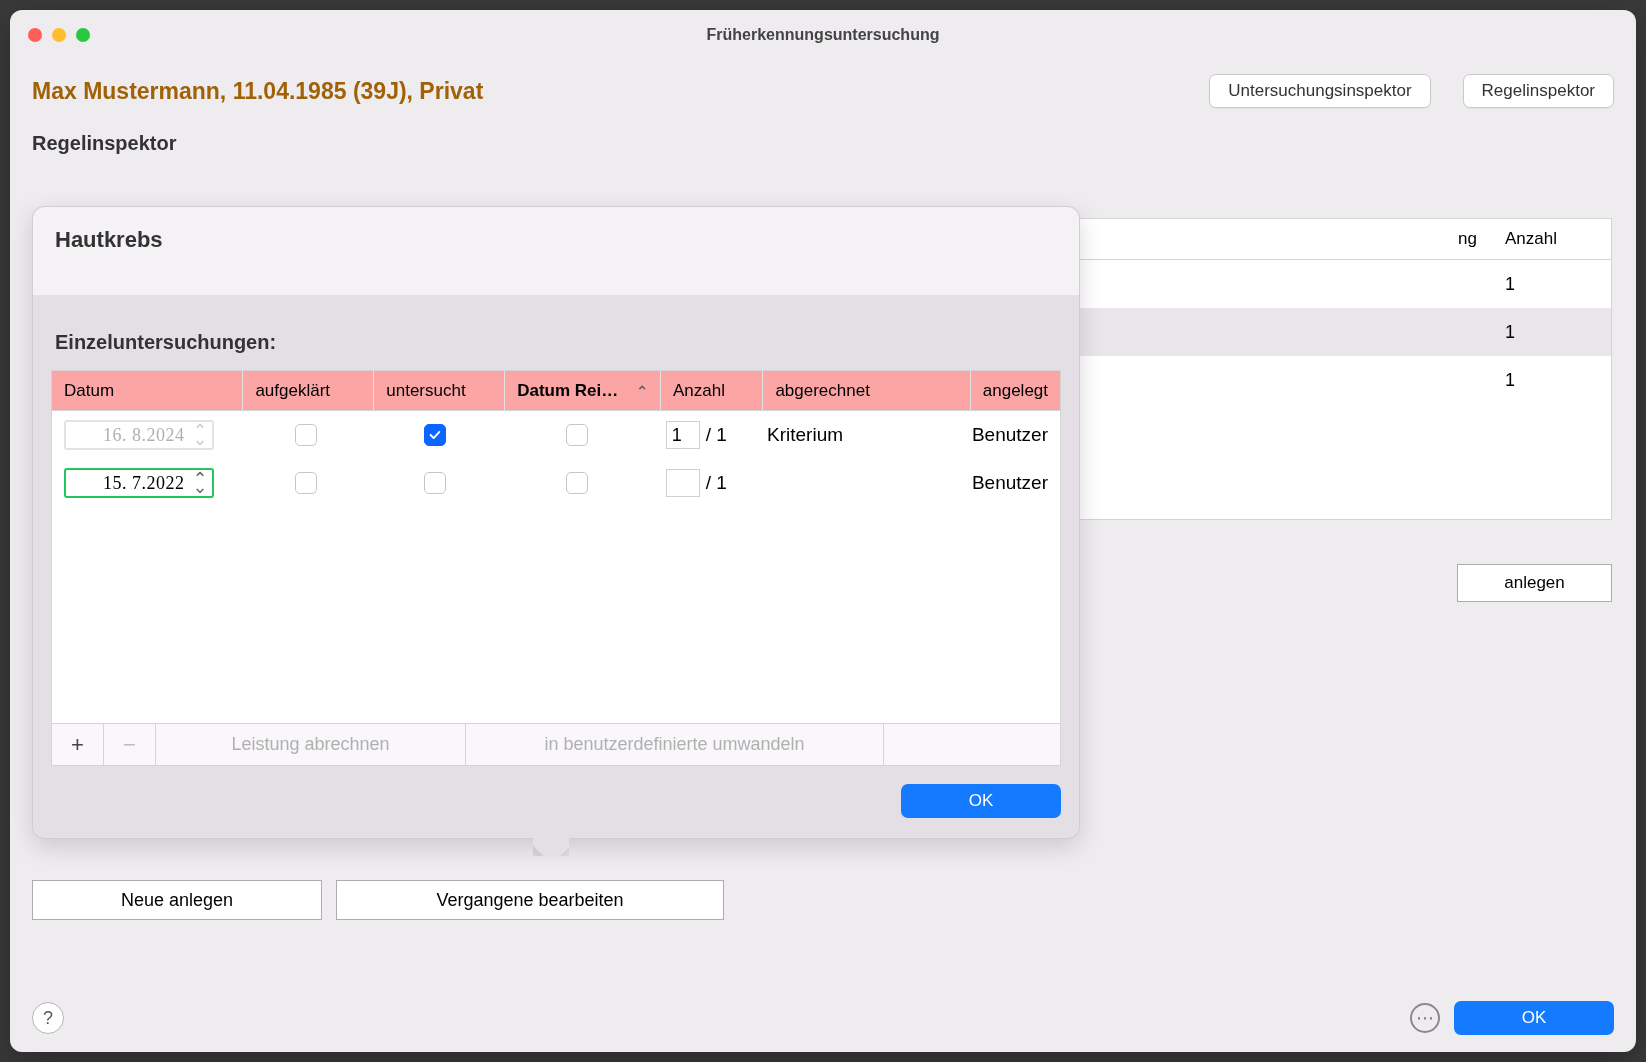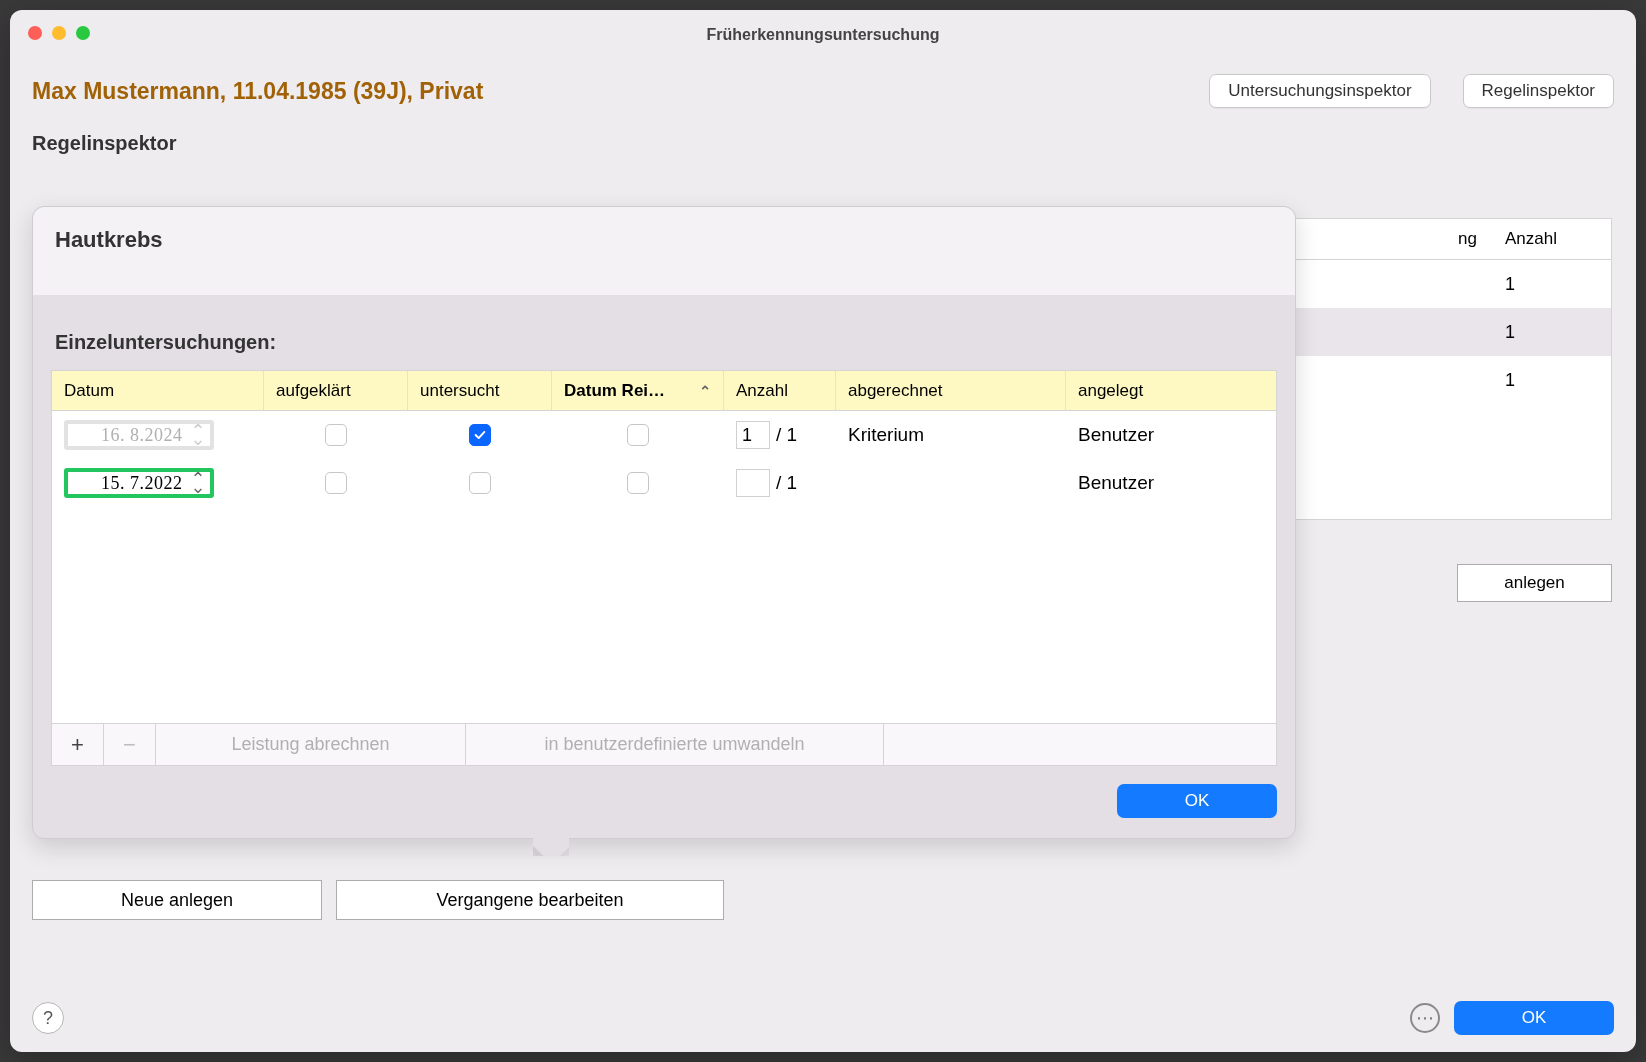--- a/index.html
+++ b/index.html
@@ -15,21 +15,21 @@
     border-radius: 12px;
     overflow: hidden;
     position: relative;
     box-shadow: 0 10px 40px rgba(0,0,0,.3);
   }
 
   
   .titlebar {
     height: 50px;
     display: flex;
-    align-items: flex-start;
+    align-items: center;
     padding: 16px 18px;
     position: relative;
   }
   .traffic-lights {
     display: flex;
     gap: 10px;
   }
   .tl { width: 14px; height: 14px; border-radius: 50%; }
   .tl.close { background: #ff5f57; }
   .tl.min { background: #febc2e; }
@@ -119,21 +119,21 @@
     background: #fff;
     border: 1px solid #acacac;
     font-size: 17px;
   }
 
   
   .popover {
     position: absolute;
     top: 196px;
     left: 22px;
-    width: 1264px;
+    width: 1048px;
     background: #e3dfe5;
     border: 1px solid #d0ccd2;
     border-radius: 12px;
     box-shadow: 0 8px 24px rgba(0,0,0,.15);
     padding-bottom: 20px;
   }
   .popover-arrow {
     position: absolute;
     bottom: -18px;
     left: 500px;
@@ -172,21 +172,21 @@
     margin: 0 18px;
     border: 1px solid #d4d4d4;
     background: #fff;
   }
   .exam-head {
     display: flex;
     height: 40px;
     align-items: center;
     font-size: 17px;
     border-bottom: 1px solid #d4d4d4;
-    background: #fef9c3;
+    background: #fca5a5;
   }
   .exam-head > div {
     border-right: 1px solid #e2e2e2;
     height: 100%;
     display: flex;
     align-items: center;
     padding: 0 12px;
   }
   .exam-head > div:last-child { border-right: none; }
   .c-datum { width: 212px; }
@@ -219,21 +219,21 @@
     height: 100%;
   }
   .exam-row .c-aufg, .exam-row .c-unt, .exam-row .c-beginn {
     justify-content: center;
   }
 
   .date-field {
     display: flex;
     align-items: center;
     gap: 4px;
-    border: 4px solid #22c55e;
+    border: 2px solid #22c55e;
     border-radius: 3px;
     padding: 2px 4px;
     height: 30px;
     background: #fff;
     min-width: 150px;
     justify-content: flex-end;
   }
   .date-field.disabled { color: #b0b0b0; border-color: #e2e2e2; }
   .date-field span { font-family: "Helvetica Neue"; font-size: 18px; letter-spacing: 0.5px;}
   .stepper {

